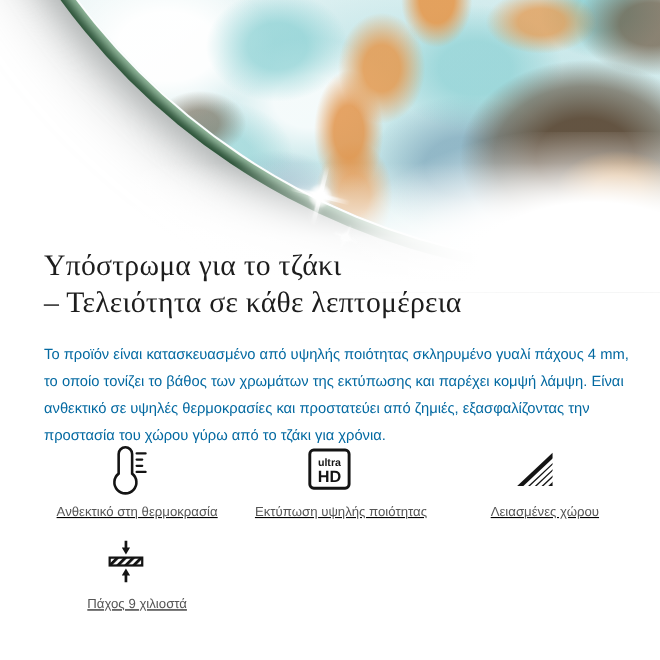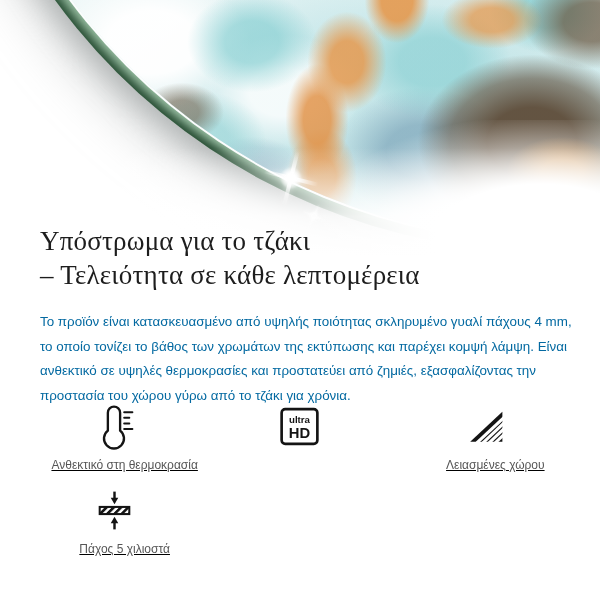--- a/index.html
+++ b/index.html
@@ -141,20 +141,21 @@
     </div>
 
     <div class="feature">
       <span class="f-icon">
         <svg viewBox="0 0 48 48">
           <rect x="6.5" y="7" width="35" height="34" rx="3.5" fill="none" stroke="#141414" stroke-width="2.6"></rect>
           <text x="24" y="21" font-size="9.5" font-weight="700" text-anchor="middle" fill="#141414" font-family="Liberation Sans, DejaVu Sans, sans-serif">ultra</text>
           <text x="24" y="35.5" font-size="14.5" font-weight="700" text-anchor="middle" fill="#141414" font-family="Liberation Sans, DejaVu Sans, sans-serif">HD</text>
         </svg>
       </span>
+      <div class="f-label">Εκτύπωση υψηλής ποιότητας</div>
     </div>
 
 
 
     <div class="feature">
       <span class="f-icon">
         <svg viewBox="0 0 48 48">
           <path d="M9 39 H40.5 V9.5 Z" fill="#141414"></path>
           <g stroke="#ffffff" stroke-width="3">
             <path d="M15.5 40 L42 15.2"></path>
@@ -176,17 +177,17 @@
               <rect width="2.6" height="5" fill="#141414"></rect>
             </pattern>
           </defs>
           <rect x="9.5" y="20.5" width="29" height="7" fill="url(#hatch)" stroke="#141414" stroke-width="2"></rect>
           <path d="M24 5.5 V12.5" stroke="#141414" stroke-width="2.4"></path>
           <path d="M20.3 11.5 L24 17.8 L27.7 11.5 Z" fill="#141414"></path>
           <path d="M24 42.5 V35.5" stroke="#141414" stroke-width="2.4"></path>
           <path d="M20.3 36.5 L24 30.2 L27.7 36.5 Z" fill="#141414"></path>
         </svg>
       </span>
-      <div class="f-label">Πάχος 5 χιλιοστά</div>
+      <div class="f-label">Πάχος 9 χιλιοστά</div>
     </div>
 
   </div>
 </div>
 
 </body></html>

